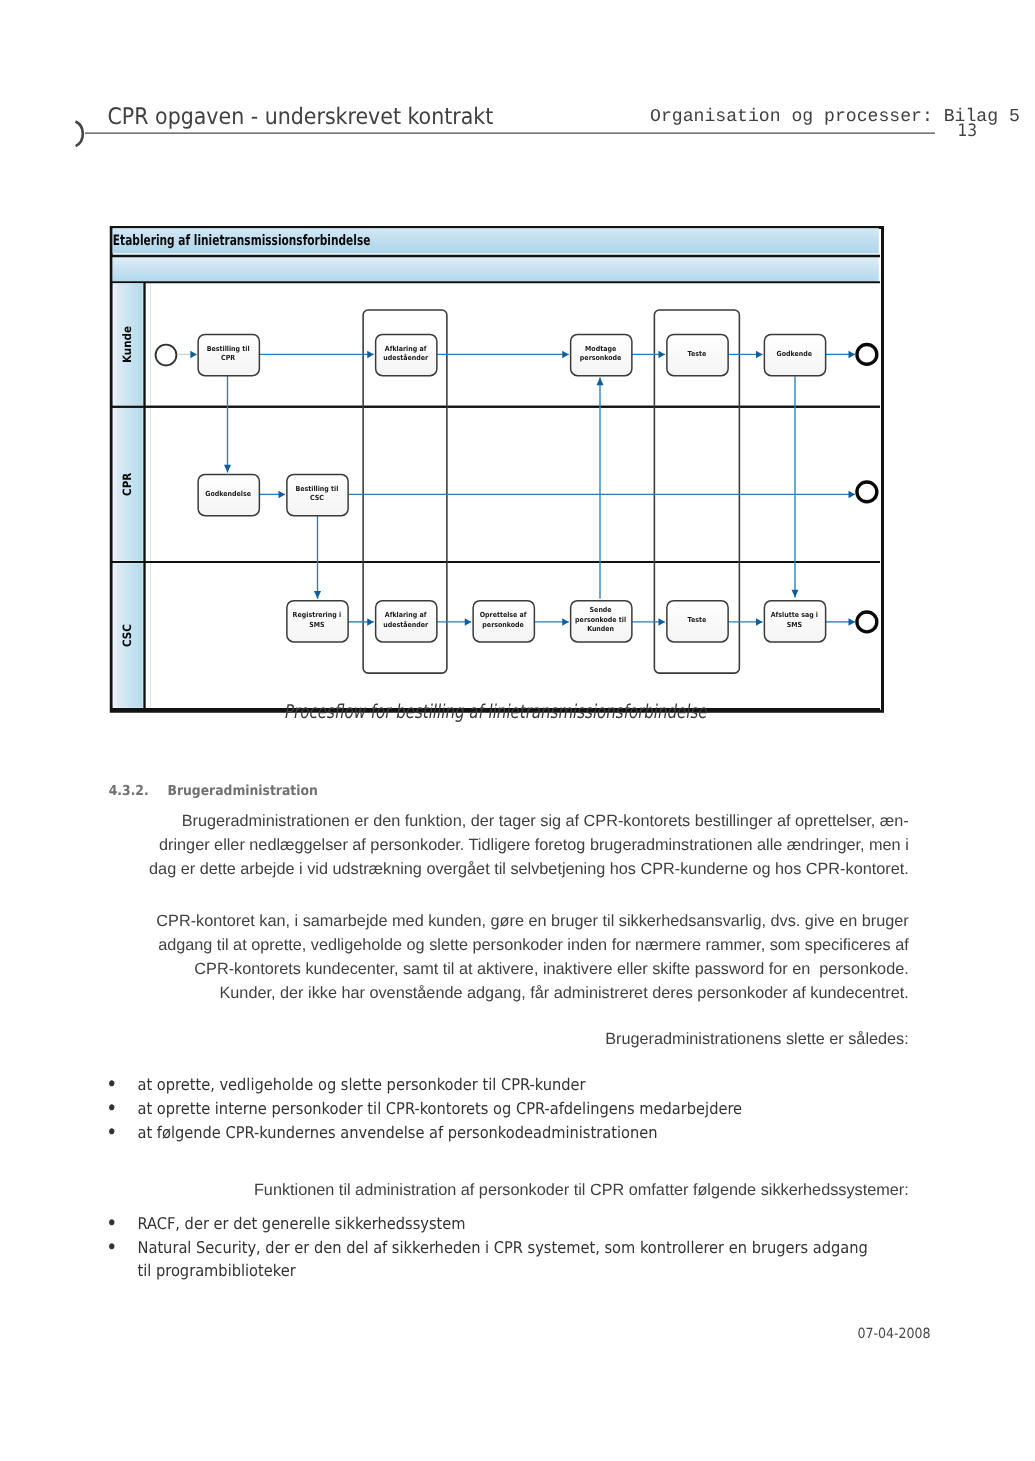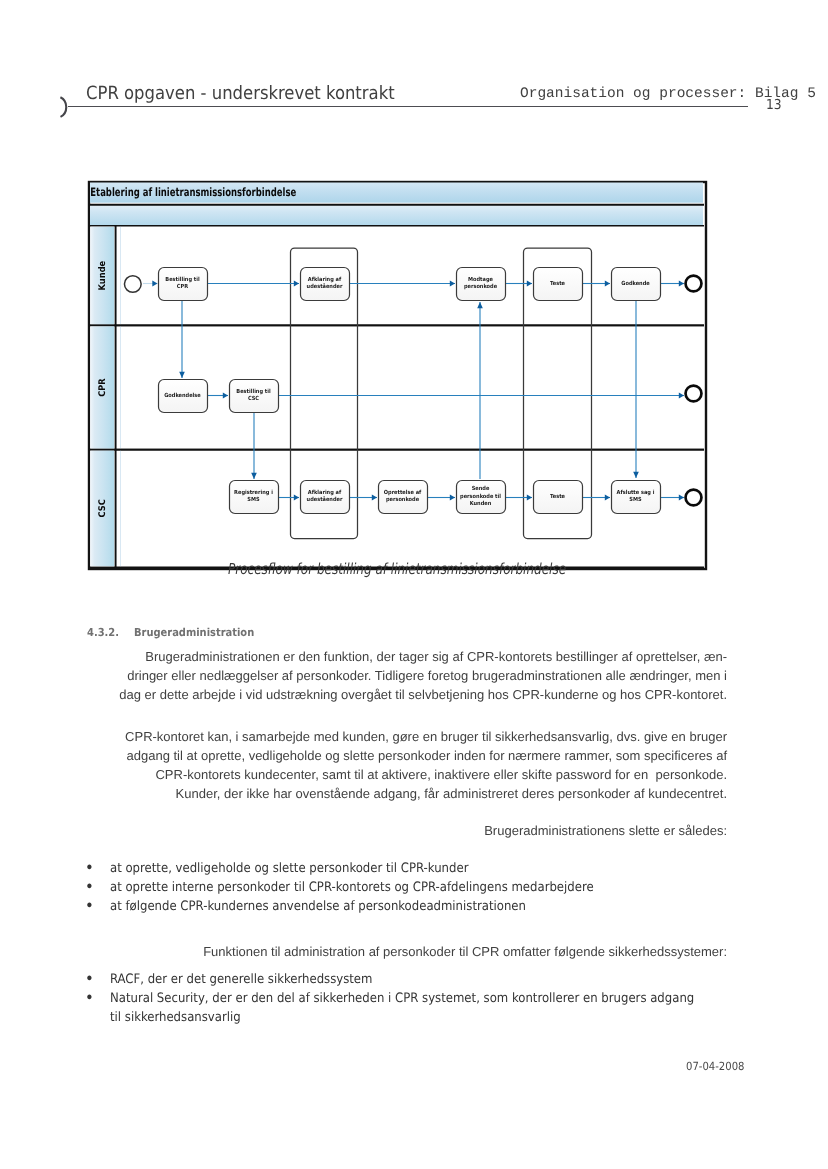--- a/index.html
+++ b/index.html
@@ -208,17 +208,17 @@
     </ul>
   <div class="para" id="p4" style="top:942px">Funktionen til administration af personkoder til CPR omfatter følgende sikkerhedssystemer:</div>
   <ul class="bullets" id="b2" style="top:970px">
       <li>
         <span class="dot">•</span>
         <div class="ln">RACF, der er det generelle sikkerhedssystem</div>
       </li>
       <li>
         <span class="dot">•</span>
         <div class="ln">Natural Security, der er den del af sikkerheden i CPR systemet, som kontrollerer en brugers adgang</div>
-        <div class="ln">til sikkerhedsansvarlig</div>
+        <div class="ln">til programbiblioteker</div>
       </li>
     </ul>
   <div class="footer-date">07-04-2008</div>
 </div>
 
 </body></html>

